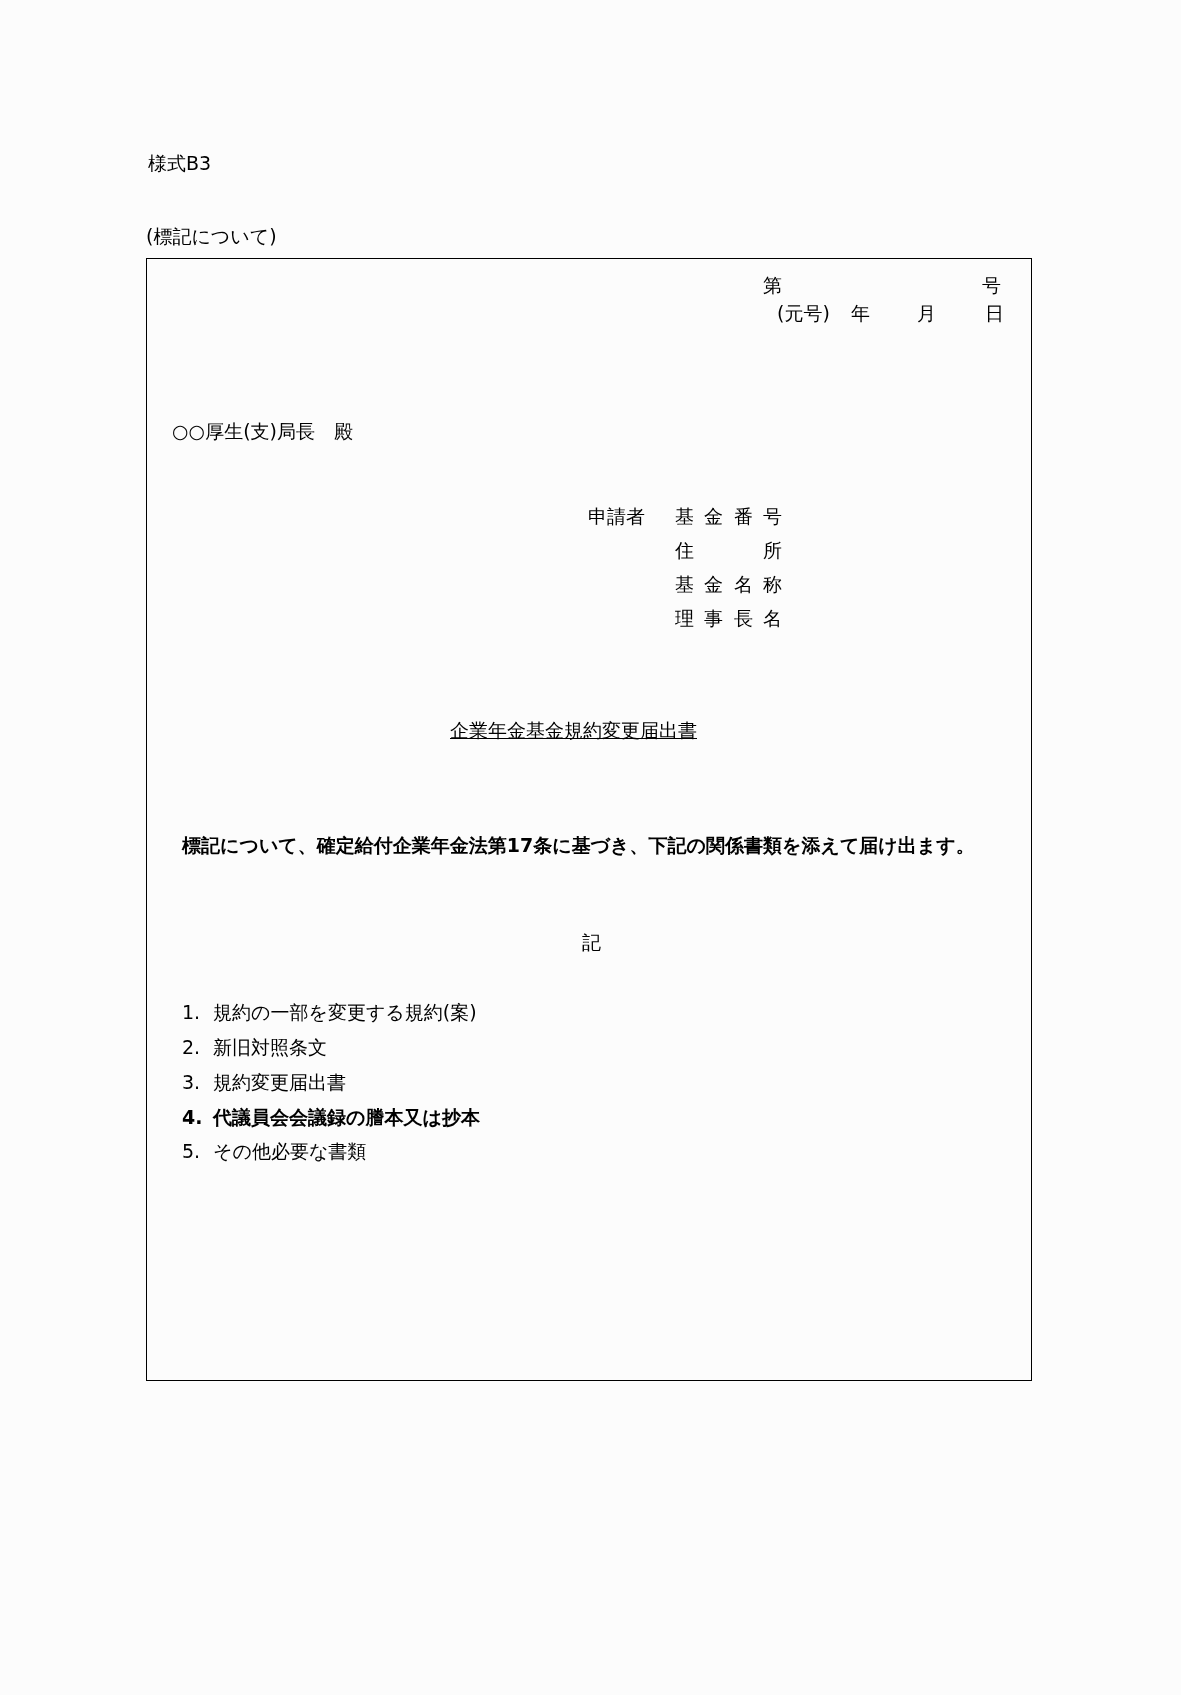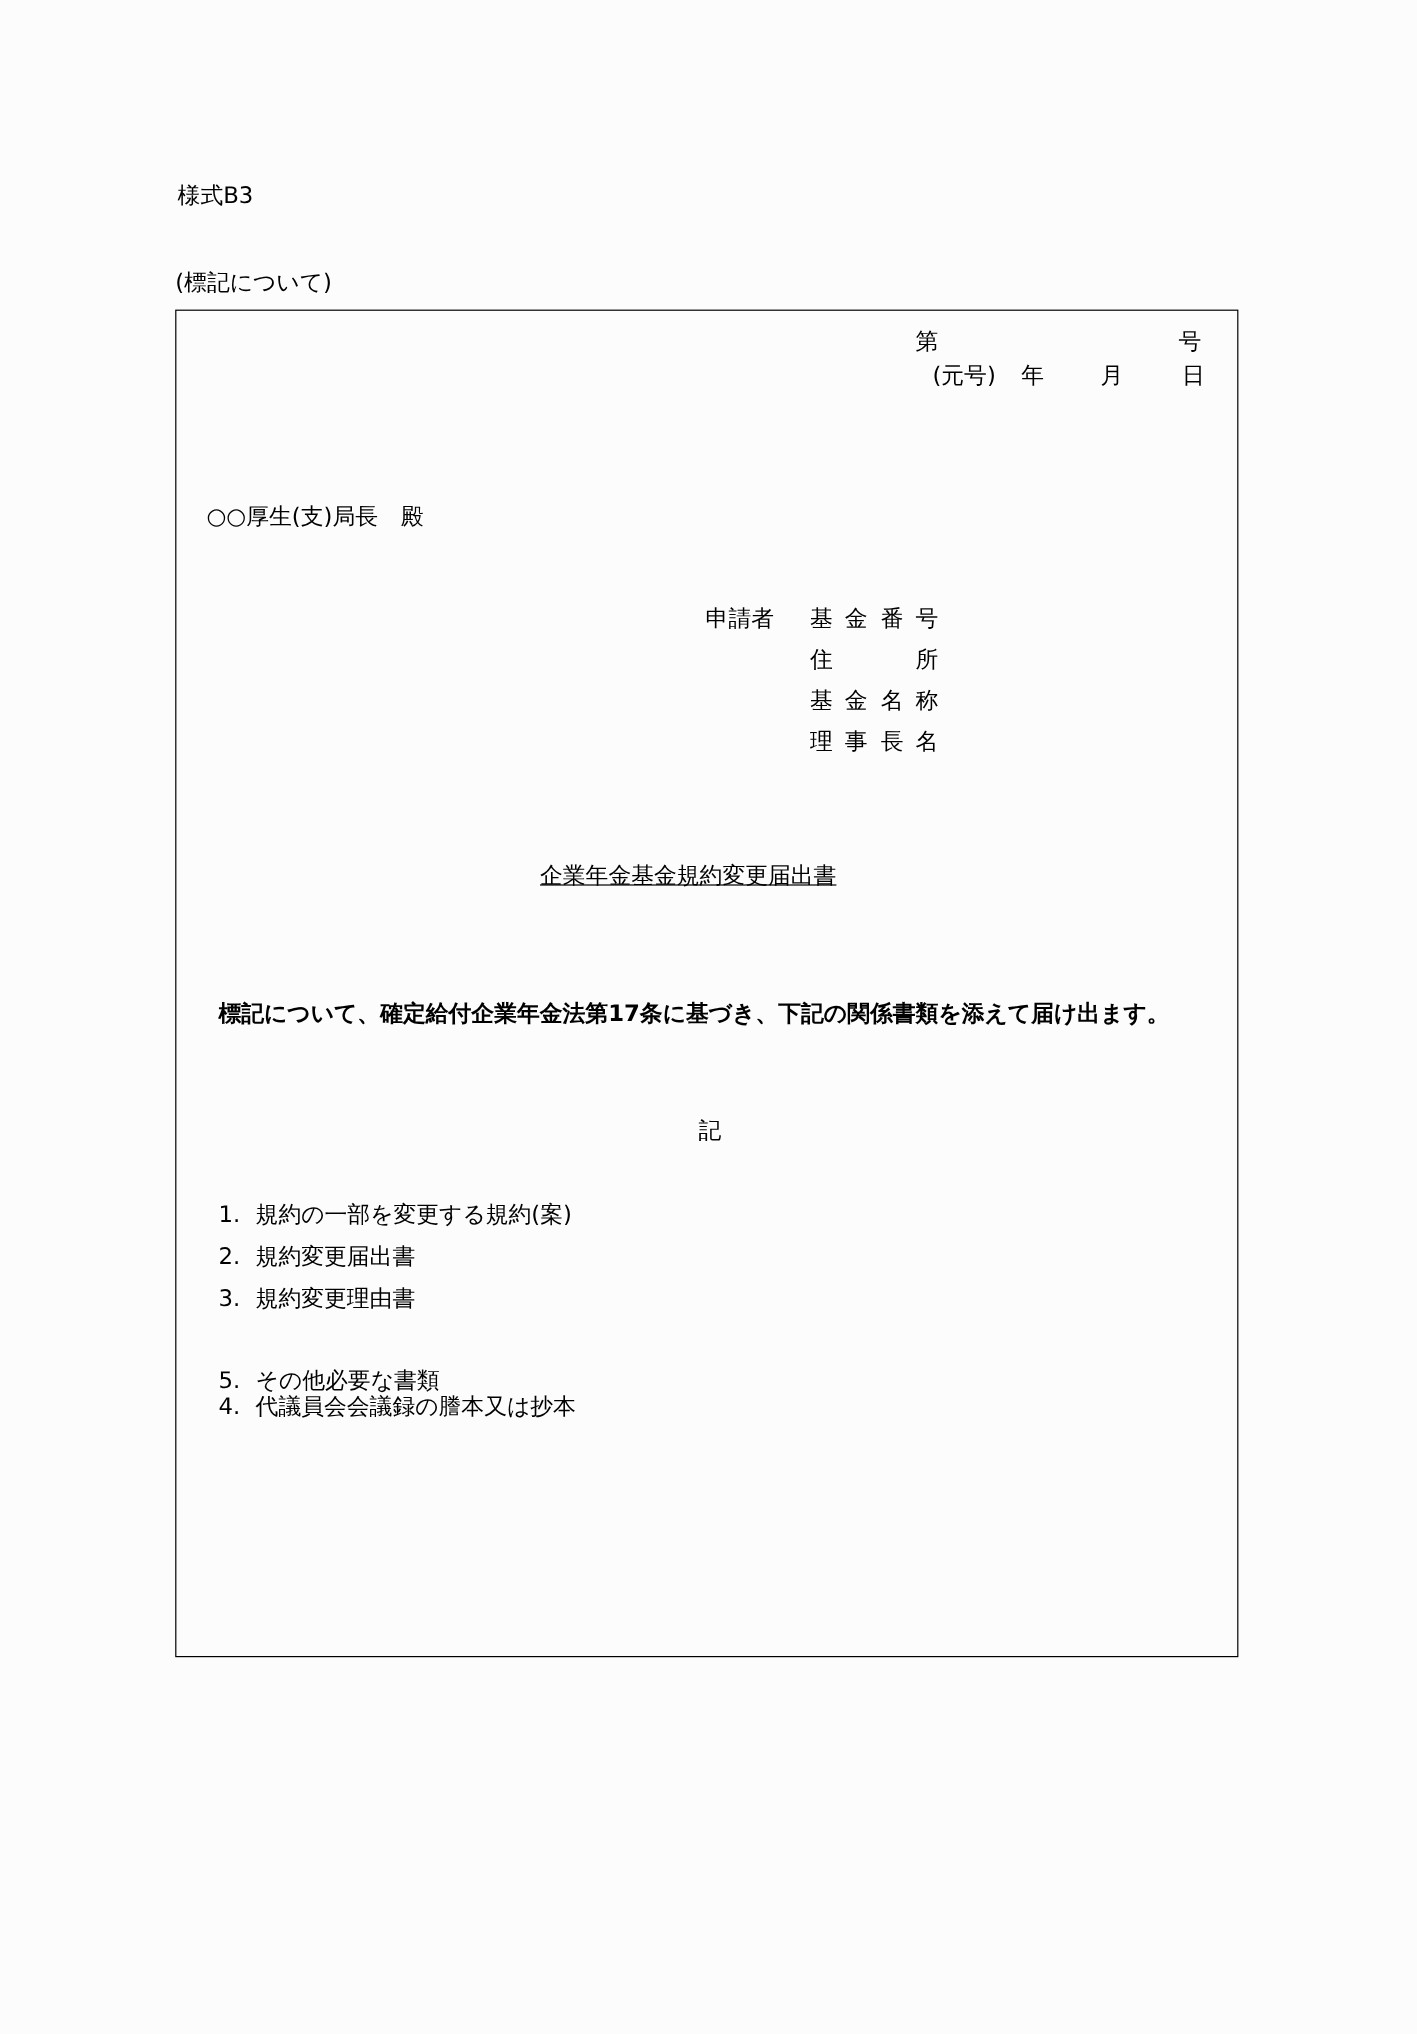--- a/index.html
+++ b/index.html
@@ -82,24 +82,24 @@
 
 <div class="abs" style="left:182px; top:836px;font-weight:bold;">標記について、確定給付企業年金法第17条に基づき、下記の関係書類を添えて届け出ます。</div>
 
 <div class="abs" style="left:582px; top:933px;">記</div>
 
 <div>
   <div class="list-row" style="top:1003px;">
     <span class="list-num">1.</span><span>規約の一部を変更する規約(案)</span>
   </div>
   <div class="list-row" style="top:1038px;">
-    <span class="list-num">2.</span><span>規約変更届出書</span>
+    <span class="list-num">2.</span><span>新旧対照条文</span>
   </div>
   <div class="list-row" style="top:1073px;">
-    <span class="list-num">3.</span><span>規約変更理由書</span>
+    <span class="list-num">3.</span><span>規約変更届出書</span>
   </div>
-  <div class="list-row" style="top:1163px;">
+  <div class="list-row" style="top:1108px;font-weight:bold;">
     <span class="list-num">4.</span><span>代議員会会議録の謄本又は抄本</span>
   </div>
   <div class="list-row" style="top:1142px;">
     <span class="list-num">5.</span><span>その他必要な書類</span>
   </div>
 </div>
 
 </body></html>

